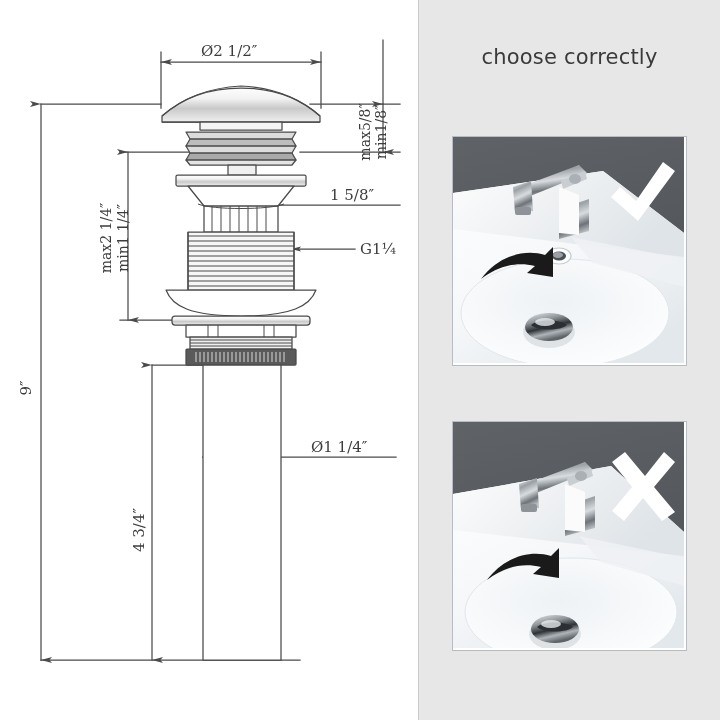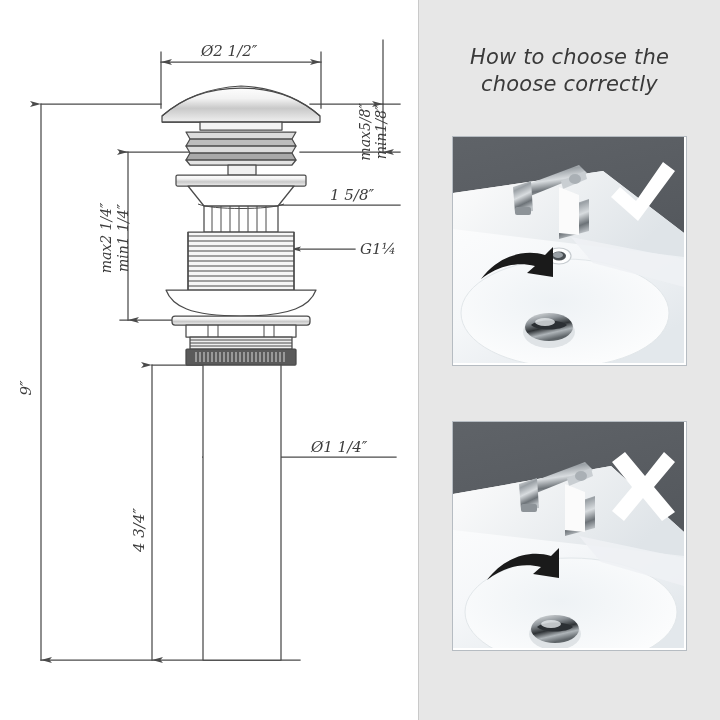--- a/index.html
+++ b/index.html
@@ -2,21 +2,21 @@
 <html><head>
 <meta charset="utf-8">
 <style>
   html,body{margin:0;padding:0;}
   body{
     width:720px;height:720px;
     background:#ffffff;
     font-family:"Liberation Sans", sans-serif;
     overflow:hidden;
   }
-  #root{position:relative;width:720px;height:720px;font-style:italic;}
+  #root{position:relative;width:720px;height:720px;}
 
   
   #drawing-panel{
     position:absolute;left:0;top:0;width:418px;height:720px;
     background:#ffffff;
   }
   #drawing-svg{position:absolute;left:0;top:0;}
 
   
   #divider{
@@ -237,21 +237,20 @@
         <text transform="translate(144,530) rotate(-90)" text-anchor="middle" font-size="15" data-name="dim-tail-length-text">4  3/4″</text>
       </g>
     </svg>
   </div>
 
   <div id="divider" data-name="panel-divider"></div>
 
   <div id="info-panel" data-name="info-panel">
 
     <div id="info-title" data-name="page-title">
-      <div data-name="page-title-line-1">How to choose the</div>
       <div data-name="page-title-line-2">choose correctly</div>
     </div>
 
     <div class="photo-frame" id="photo-good" data-name="photo-sink-with-overflow">
       <svg width="231" height="226" viewBox="0 0 231 226" data-name="photo-good-illustration">
         <defs>
           <linearGradient id="wallG1" x1="0" y1="0" x2="0.25" y2="1">
             <stop offset="0" stop-color="#5f6368"></stop>
             <stop offset="1" stop-color="#4e5257"></stop>
           </linearGradient>

